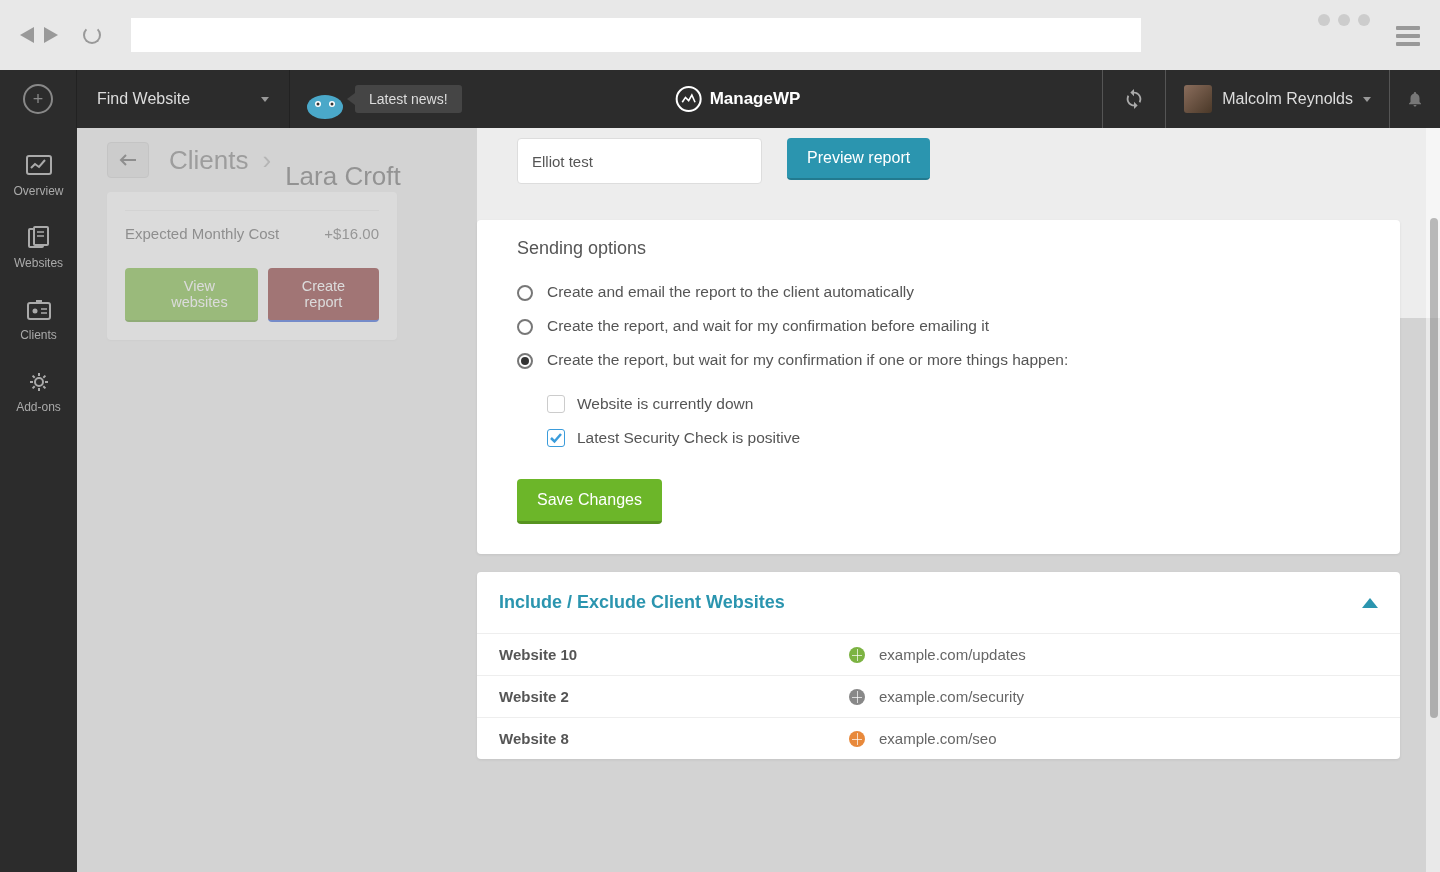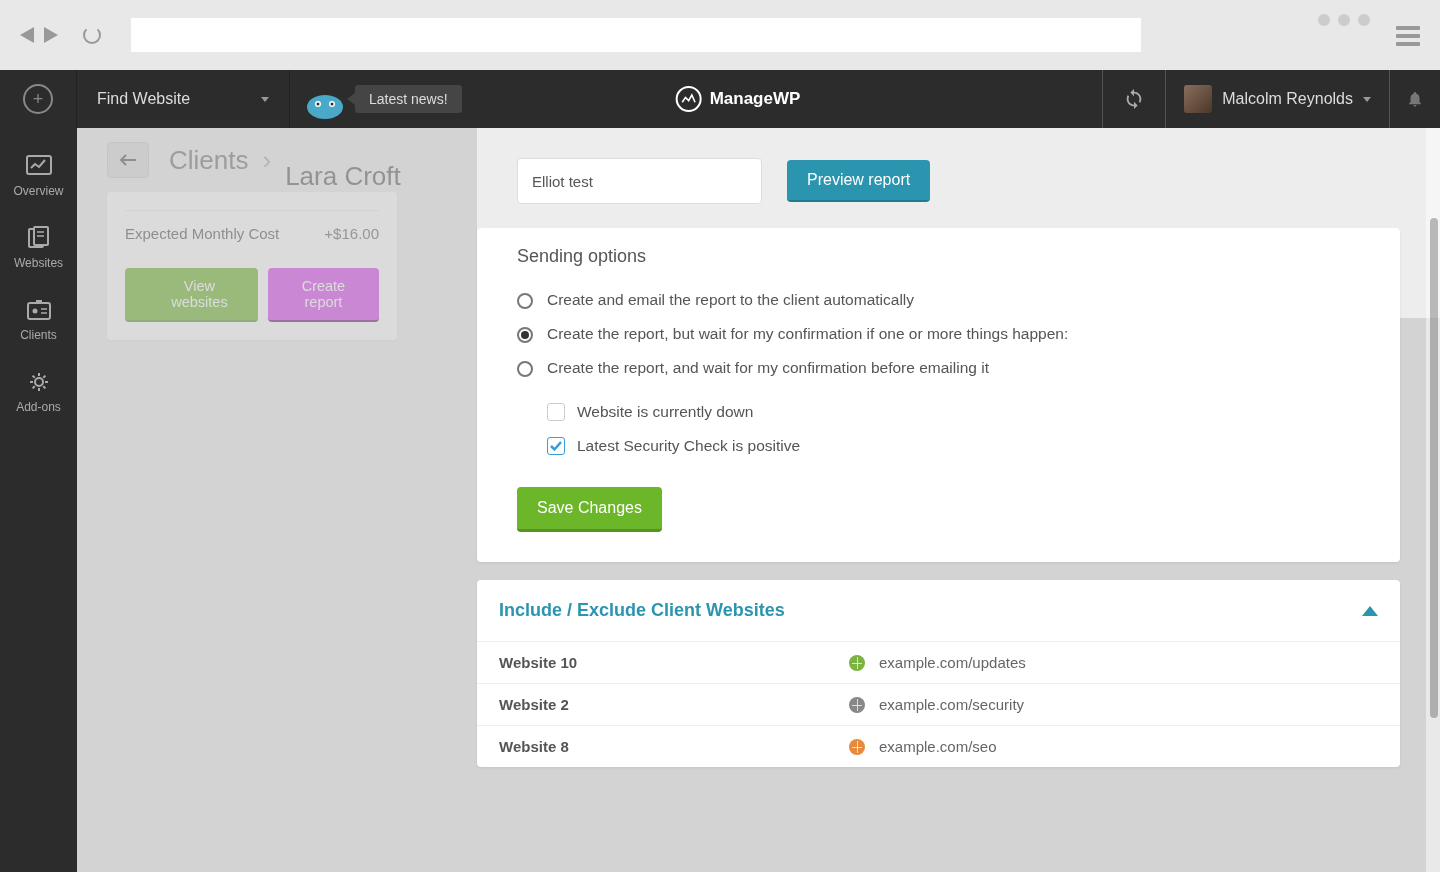--- a/index.html
+++ b/index.html
@@ -53,29 +53,29 @@
 .crumbs .sep { color: #aaa; }
 .crumbs .current { color: #606060; margin-top: 33px; }
 
 
 .left-card { position: absolute; left: 30px; top: 64px; width: 290px; background: #fff; border-radius: 4px; padding: 18px; box-shadow: 0 1px 2px rgba(0,0,0,0.05); }
 .cost-row { display: flex; justify-content: space-between; padding: 14px 0; border-top: 1px solid #eee; color: #555; font-size: 15px; }
 .cost-row .amount { color: #666; font-weight: 500; }
 .card-buttons { display: flex; gap: 10px; margin-top: 12px; }
 .btn { padding: 10px 16px; border-radius: 4px; border: none; cursor: pointer; font-size: 14.5px; color: #fff; }
 .btn-green { background: #6fb72c; border-bottom: 2px solid #5a9822; padding-left: 32px; }
-.btn-teal { background: #d946ef; border-bottom: 2px solid #701a75; }
+.btn-teal { background: #7f1d1d; border-bottom: 2px solid #1d4ed8; }
 .btn-save { background: #6cb629; border-bottom: 3px solid #579320; padding: 12px 20px; font-size: 16px; }
 
 
 .dim-overlay { position: absolute; left: 0; top: 0; right: 0; bottom: 0; background: rgba(190,190,190,0.55); pointer-events: none; }
 
 
 .panel-stack { position: absolute; left: 400px; top: 0; right: 40px; }
-.top-row { display: flex; gap: 25px; align-items: center; padding: 10px 40px 24px; background: transparent; margin-top: 20px; }
+.top-row { display: flex; gap: 25px; align-items: flex-start; padding: 10px 40px 36px; background: transparent; }
 .name-input { width: 245px; height: 46px; border: 1px solid #ddd; border-radius: 4px; padding: 0 14px; font-size: 15px; color: #555; background: #fff; }
 .preview-btn { height: 42px; padding: 0 20px; background: #2b95af; color: #fff; border: none; border-radius: 4px; font-size: 16px; cursor: pointer; border-bottom: 2px solid #227a8f; }
 
 .white-panel { background: #fff; border-radius: 4px; padding: 0 40px 30px; box-shadow: 0 1px 3px rgba(0,0,0,0.08); position: relative; z-index: 5; }
 .section-title { font-size: 18px; color: #555; padding: 18px 0 16px; font-weight: 400; }
 .radio-row { display: flex; align-items: flex-start; gap: 14px; padding: 8px 0; }
 .radio { width: 16px; height: 16px; border: 2px solid #777; border-radius: 50%; flex-shrink: 0; margin-top: 2px; position: relative; cursor: pointer; }
 .radio.checked::after { content: ''; position: absolute; width: 8px; height: 8px; background: #333; border-radius: 50%; left: 2px; top: 2px; }
 .radio-label { color: #555; font-size: 15.5px; }
 .sub-options { padding-left: 30px; margin-top: 10px; }
@@ -241,26 +241,26 @@
       </div>
 
       <div class="white-panel">
         <div class="section-title">Sending options</div>
 
         <div class="radio-row">
           <div class="radio"></div>
           <div class="radio-label">Create and email the report to the client automatically</div>
         </div>
         <div class="radio-row">
+          <div class="radio"></div>
+          <div class="radio-label">Create the report, and wait for my confirmation before emailing it</div>
+        </div>
+        <div class="radio-row">
           <div class="radio checked"></div>
           <div class="radio-label">Create the report, but wait for my confirmation if one or more things happen:</div>
-        </div>
-        <div class="radio-row">
-          <div class="radio"></div>
-          <div class="radio-label">Create the report, and wait for my confirmation before emailing it</div>
         </div>
 
         <div class="sub-options">
           <div class="check-row">
             <div class="checkbox"></div>
             <div class="check-label">Website is currently down</div>
           </div>
           <div class="check-row">
             <div class="checkbox checked">
               <svg viewBox="0 0 14 14">

